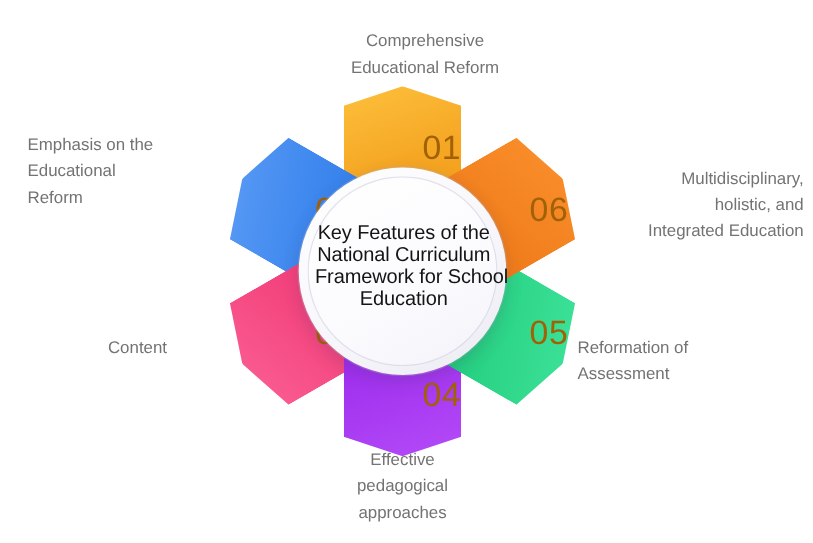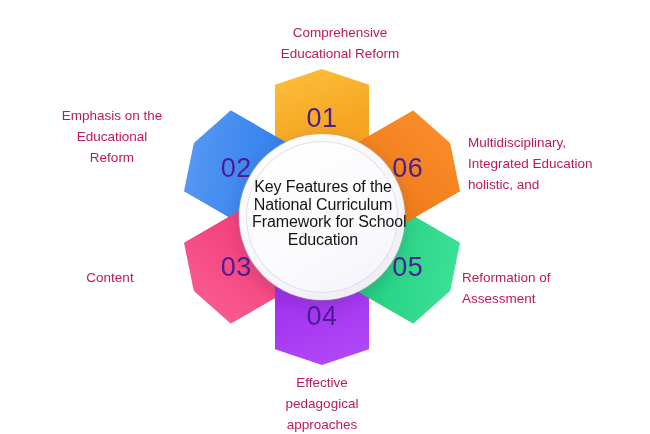--- a/index.html
+++ b/index.html
@@ -45,22 +45,22 @@
     clip-path: polygon(0% 14%, 50% 0%, 100% 14%, 100% 100%, 50% 88%, 0% 100%);
     box-shadow: 0 3px 8px rgba(0,0,0,0.14);
   }
   .petal-num {
     position: absolute;
     left: -47px;
     top: -124px;
     width: 94px;
     height: 50px;
     line-height: 50px;
-    text-align: center;
-    color: #4c1d95;
+    text-align: right;
+    color: #a16207;
     font-size: 27px;
     font-weight: 400;
     letter-spacing: 0.5px;
     font-family: "Liberation Sans", "DejaVu Sans", sans-serif;
   }
 
   
   .p1 { transform: rotate(0deg); }
   .p1 .petal-num { transform: rotate(0deg); }
   .p2 { transform: rotate(-60deg); }
@@ -106,32 +106,32 @@
     font-size: 16px;
     font-weight: normal;
     line-height: 17.5px;
     letter-spacing: -0.1px;
   }
   .hub-text div { white-space: nowrap; }
 
   
   .label {
     position: absolute;
-    color: #be185d;
+    color: #737373;
     font-size: 13.5px;
     line-height: 21px;
     font-weight: 400;
   }
   .label div { white-space: nowrap; }
   .lbl-01 { left: 245px; top: 22px;  width: 190px; text-align: center; }
-  .lbl-02 { left: 22px;  top: 105px; width: 180px; text-align: center; }
+  .lbl-02 { left: 22px;  top: 105px; width: 180px; }
   .lbl-03 { left: 18px;  top: 267px; width: 184px; text-align: center; }
-  .lbl-04 { left: 252px; top: 372px; width: 140px; text-align: center; }
+  .lbl-04 { left: 252px; top: 357px; width: 140px; text-align: center; }
   .lbl-05 { left: 462px; top: 267px; width: 170px; text-align: left; }
-  .lbl-06 { left: 468px; top: 132px; width: 175px; text-align: left; }
+  .lbl-06 { left: 468px; top: 132px; width: 175px; text-align: right; }
 </style>
 </head>
 <body style="background: rgb(255, 255, 255);">
 
 <div id="infographic">
 
   <div class="wheel">
 
     <div class="petal p1">
       <div class="petal-shape" style="background: linear-gradient(160deg, rgb(253, 192, 60) 0%, rgb(245, 166, 35) 55%, rgb(244, 155, 22) 100%);"></div>
@@ -194,17 +194,17 @@
     <div>approaches</div>
   </div>
 
   <div class="label lbl-05">
     <div>Reformation of</div>
     <div>Assessment</div>
   </div>
 
   <div class="label lbl-06">
     <div>Multidisciplinary,</div>
+    <div>holistic, and</div>
     <div>Integrated Education</div>
-    <div>holistic, and</div>
   </div>
 
 </div>
 
 </body></html>

